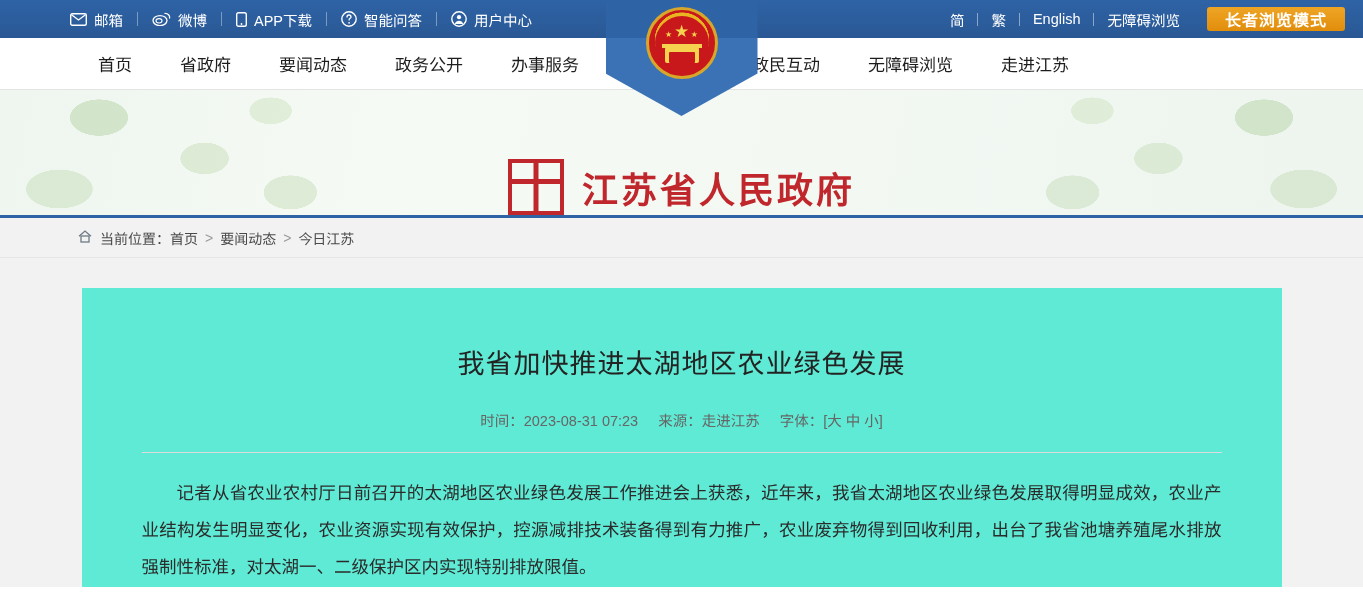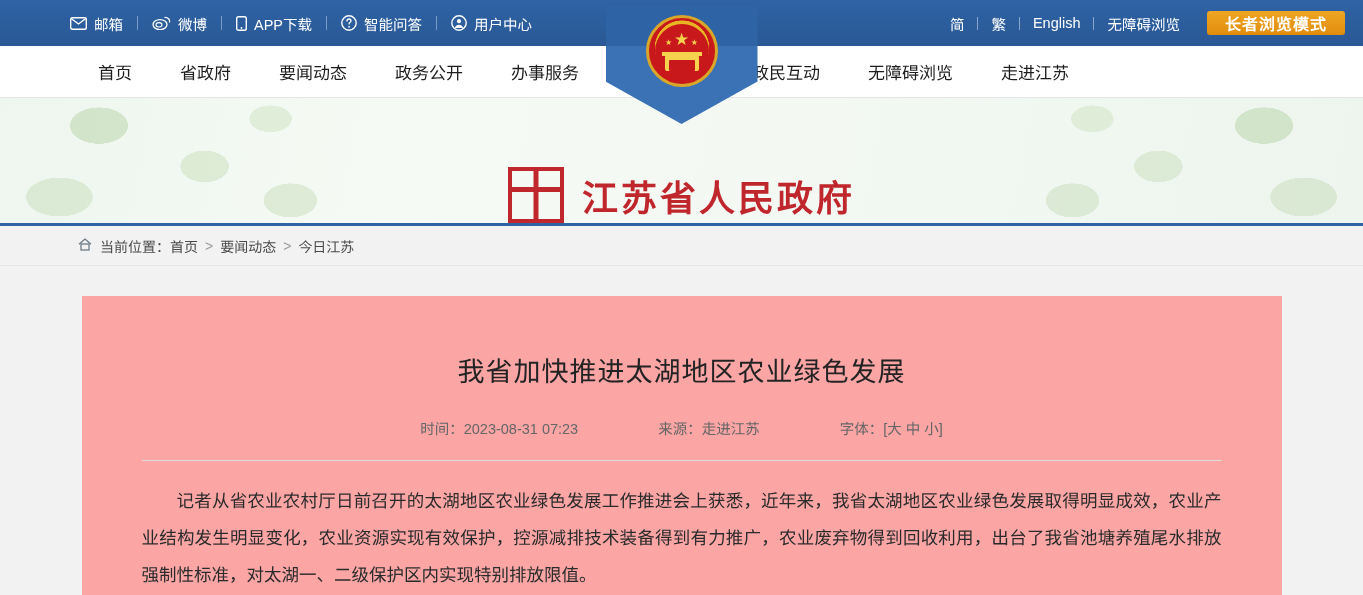--- a/index.html
+++ b/index.html
@@ -7,21 +7,21 @@
   html, body {
     margin: 0; padding: 0;
     width: 1363px; height: 595px;
     overflow: hidden;
     background: #fff;
     font-family: "Liberation Sans", "DejaVu Sans", sans-serif;
   }
 
   
   .topbar {
-    height: 46px;
+    height: 38px;
     background: #2a5c9c;
     background: linear-gradient(to bottom, #2e63a6 0%, #2a5894 100%);
     display: flex;
     align-items: center;
     padding: 0 18px 0 56px;
     color: #ffffff;
     font-size: 14.5px;
     position: relative;
   }
   .topbar .links { display: flex; align-items: center; }
@@ -223,38 +223,38 @@
 
   
   .page {
     background: #f2f2f2;
     height: calc(595px - 46px - 52px - 128px - 40px);
     padding-top: 30px;
   }
   .article {
     width: 1200px;
     margin: 0 auto;
-    background: #fca5a5;
+    background: #5eead4;
     height: 100%;
     padding: 40px 60px 0;
   }
   .art-title {
     text-align: center;
     font-size: 27px;
     color: #232323;
     font-weight: normal;
     margin: 14px 0 0;
     font-family: "Liberation Sans", sans-serif;
     letter-spacing: 1px;
   }
   .art-meta {
     display: flex;
     justify-content: center;
     align-items: center;
-    gap: 80px;
+    gap: 20px;
     margin-top: 28px;
     font-size: 14.5px;
     color: #666;
   }
   .art-hr {
     border: none;
     border-top: 1px solid #dcdcdc;
     margin: 22px 0 0;
   }
   .art-body {

